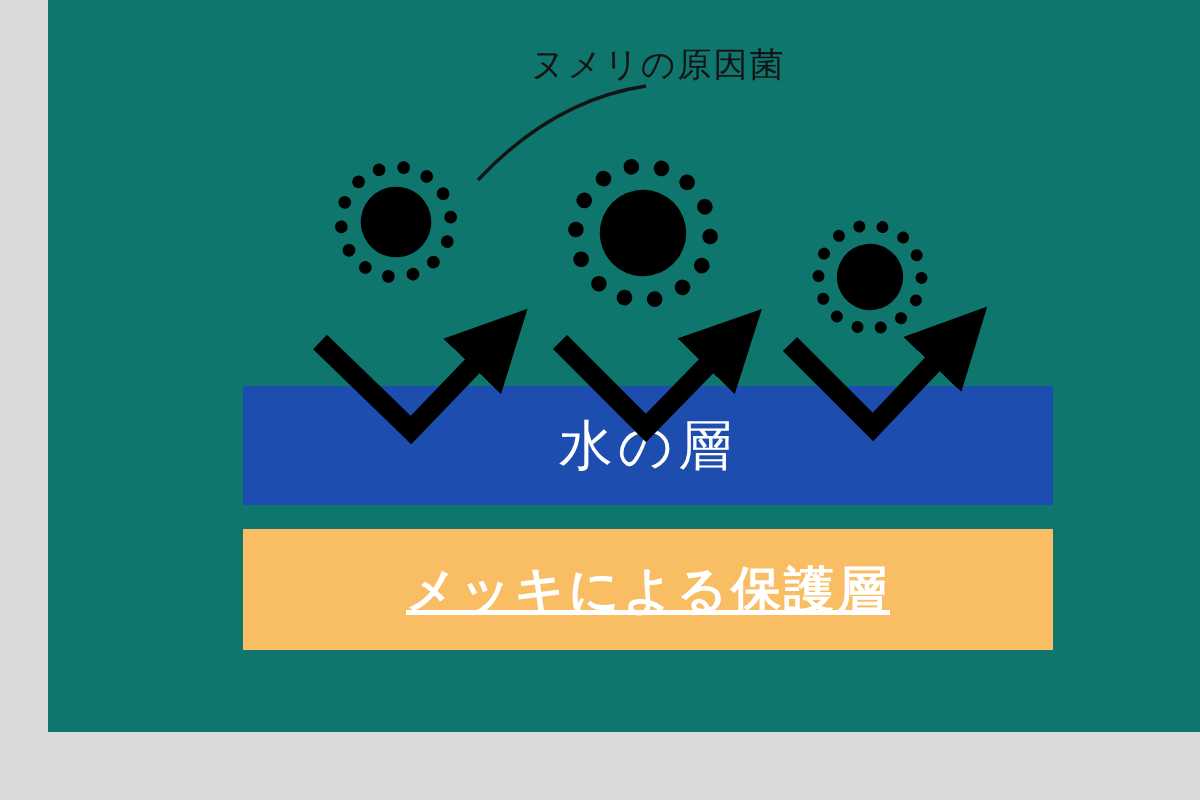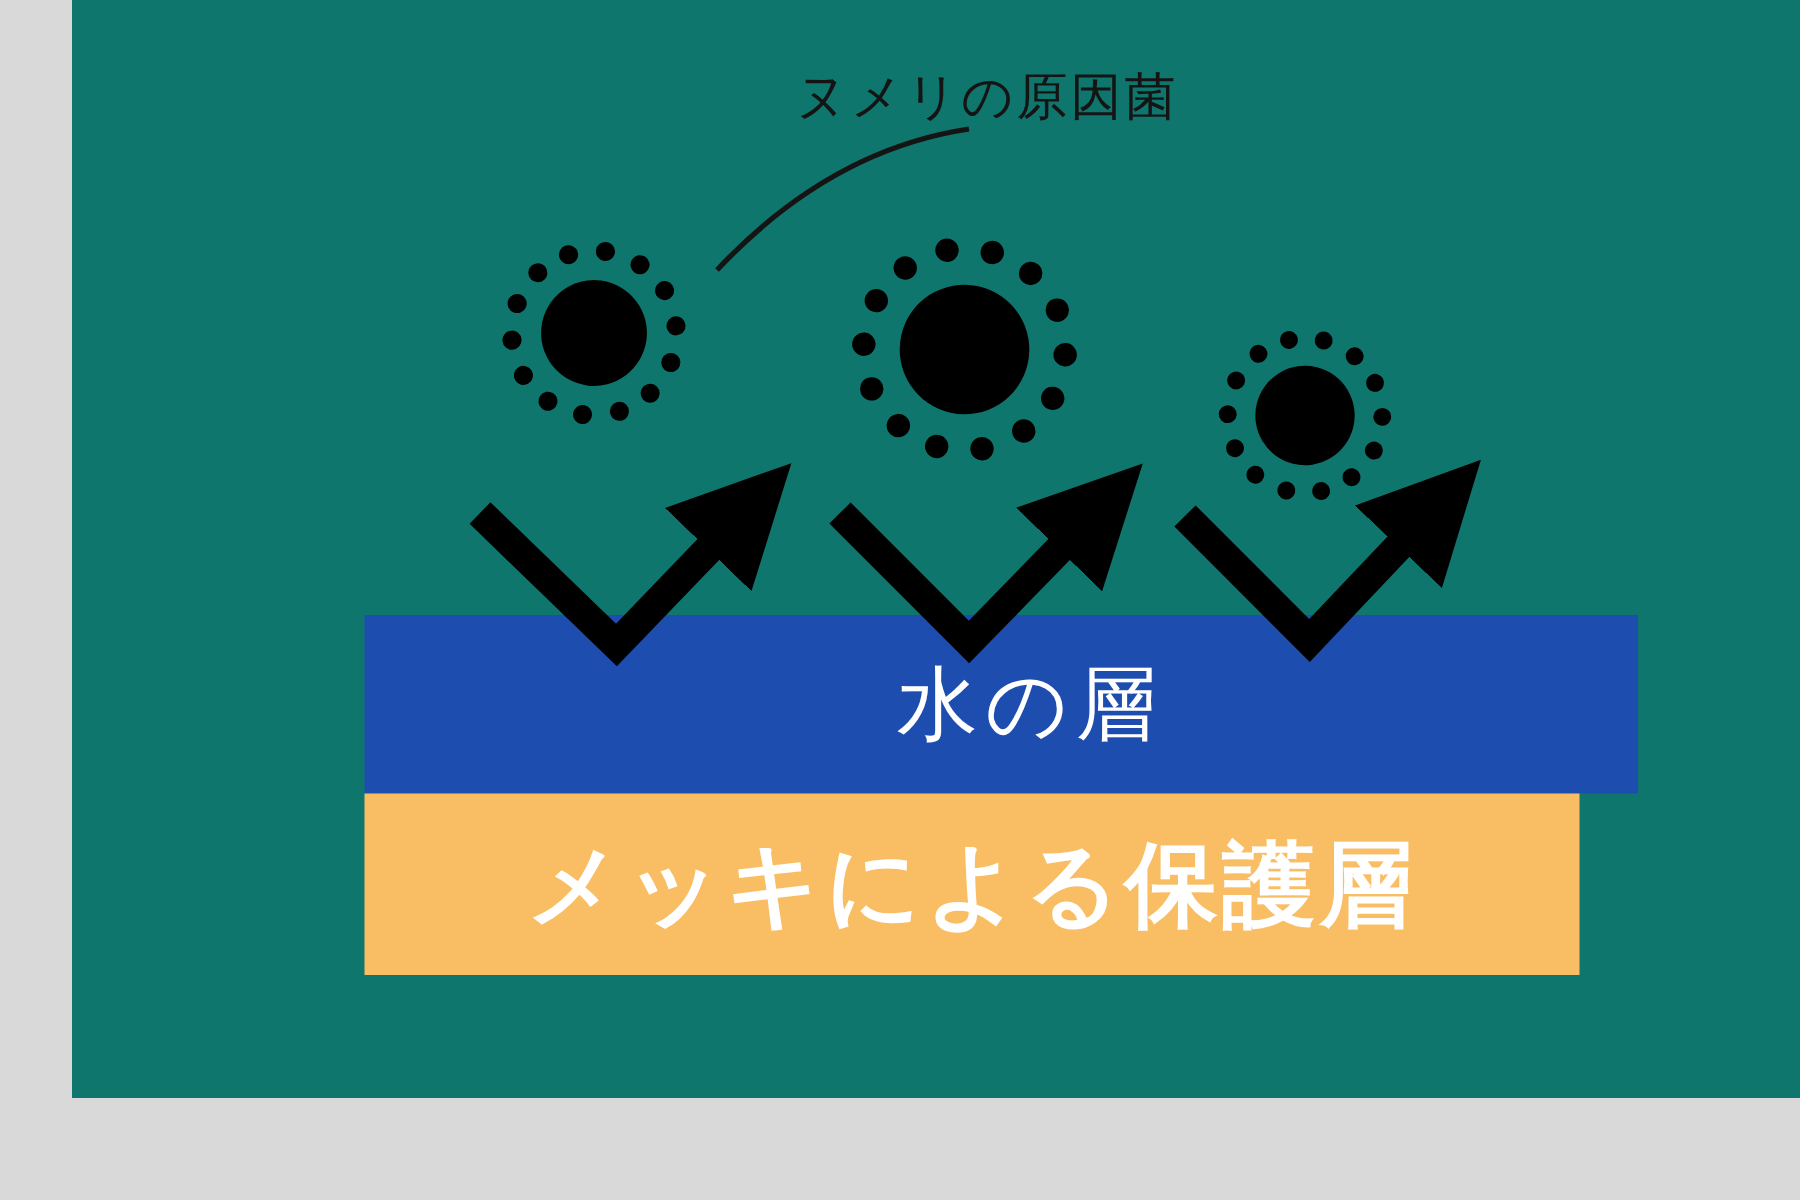--- a/index.html
+++ b/index.html
@@ -38,32 +38,33 @@
   .layer {
     position: absolute;
     left: 195px;
     width: 810px;
     display: flex;
     align-items: center;
     justify-content: center;
     color: #ffffff;
     z-index: 1;
   }
-  .layer-water    { top: 410px; height: 119px; background: #1e4db0; padding-left: 39px; }
+  .layer-water    { top: 386px; height: 119px; background: #1e4db0; }
   .layer-plating  { top: 529px; height: 121px; background: #f9bd63; }
   .layer-substrate{ top: 650px; height: 111px; background: #8f8f8f; }
   .layer-label {
     font-size: 54px;
     letter-spacing: 5px;
     line-height: 1;
   }
   .layer-plating .layer-label {
     font-weight: bold;
-    font-size: 62px;
+    font-size: 50px;
     letter-spacing: 3px;
+    text-decoration: underline;
   }
   .bounce-arrow {
     fill: none;
     stroke: #000000;
     stroke-width: 20;
     stroke-linejoin: miter;
   }
   .leader {
     fill: none;
     stroke: #141414;

